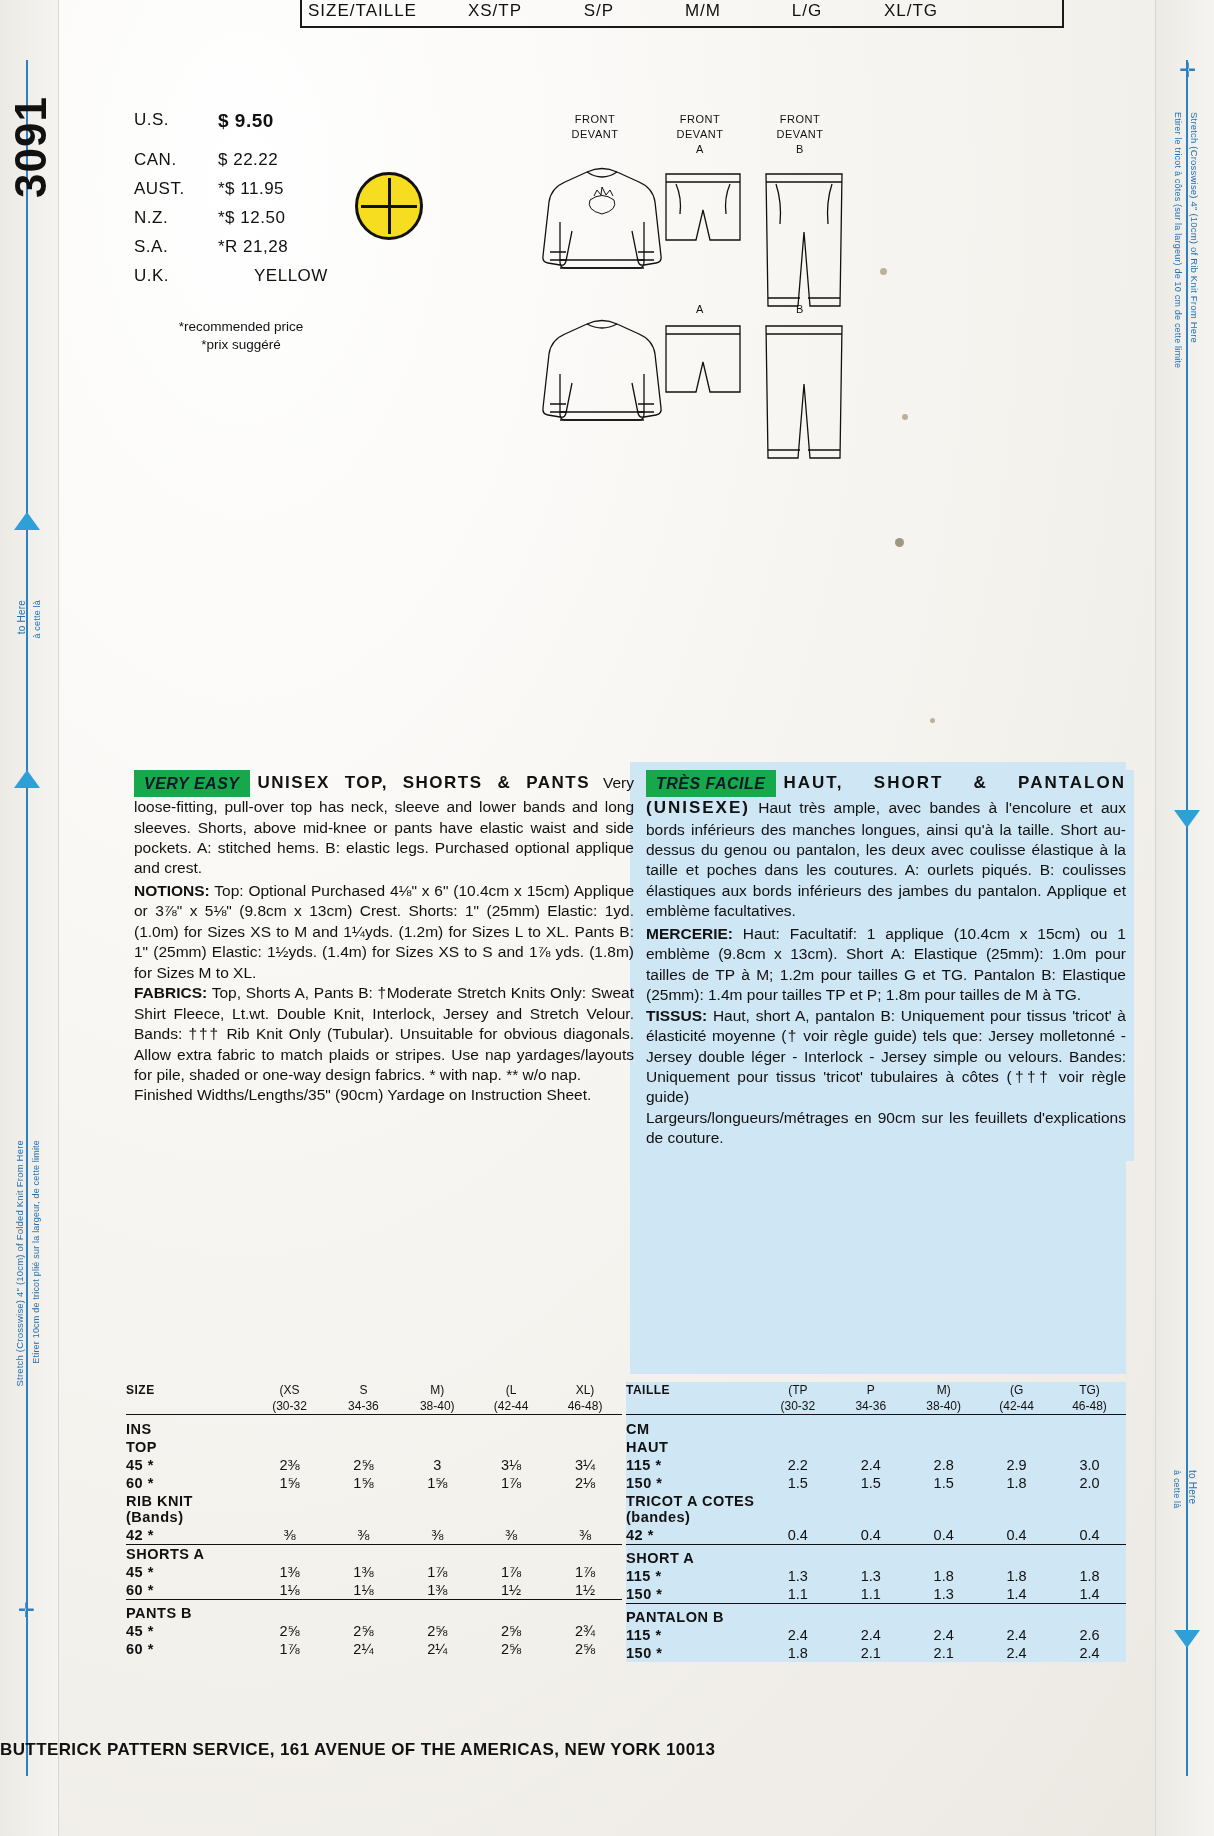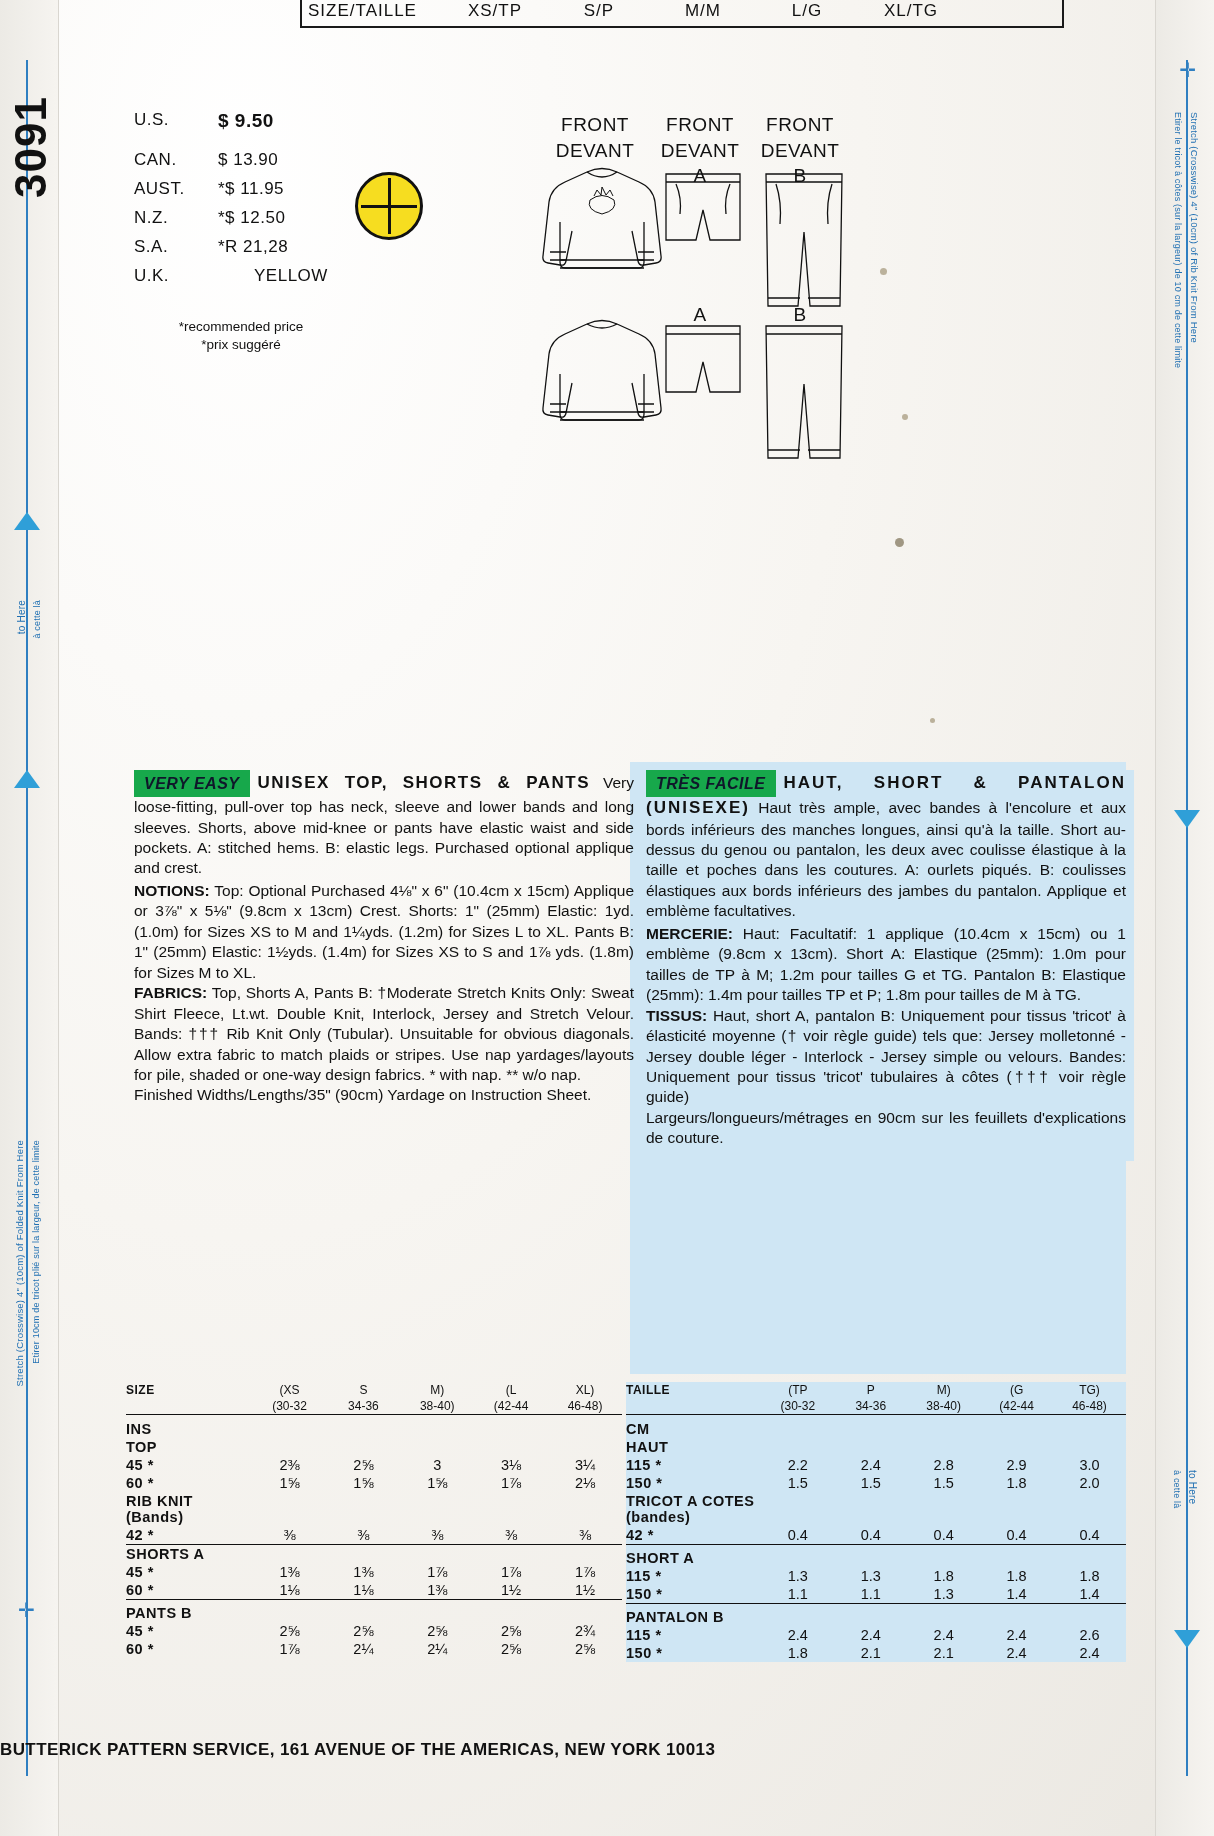--- a/index.html
+++ b/index.html
@@ -77,21 +77,21 @@
   
   .logo{
     position:absolute;left:355px;top:172px;width:62px;height:62px;border-radius:50%;
     background:#f6dd20;border:3px solid #111;
   }
   .logo:before,.logo:after{content:"";position:absolute;background:#111;}
   .logo:before{left:50%;top:3px;bottom:3px;width:3px;margin-left:-1.5px;}
   .logo:after{top:50%;left:3px;right:3px;height:3px;margin-top:-1.5px;}
   
   .garments{position:absolute;left:540px;top:112px;width:340px;height:400px;}
-  .glabel{position:absolute;font-size:19px;text-align:center;line-height:1.35;letter-spacing:.5px;}
+  .glabel{position:absolute;font-size:11px;text-align:center;line-height:1.35;letter-spacing:.5px;}
   .gsvg{position:absolute;}
   
   .panelL{
     position:absolute;left:134px;top:770px;width:500px;
     font-size:15.5px;line-height:1.32;color:#111;text-align:justify;
   }
   .panelR{
     position:absolute;left:638px;top:770px;width:480px;
     font-size:15.5px;line-height:1.32;color:#111;text-align:justify;
     background:#cfe6f4;
@@ -163,21 +163,21 @@
     <div class="cell sz">XL/TG</div>
   </div>
 
   <div class="prices">
     <div class="prow us">
       <div class="c">U.S.</div>
       <div class="v">$  9.50</div>
     </div>
     <div class="prow" style="margin-top:18px;">
       <div class="c">CAN.</div>
-      <div class="v">$ 13.90</div>
+      <div class="v">$ 22.22</div>
     </div>
     <div class="prow">
       <div class="c">AUST.</div>
       <div class="v">*$ 11.95</div>
     </div>
     <div class="prow">
       <div class="c">N.Z.</div>
       <div class="v">*$ 12.50</div>
     </div>
     <div class="prow">

